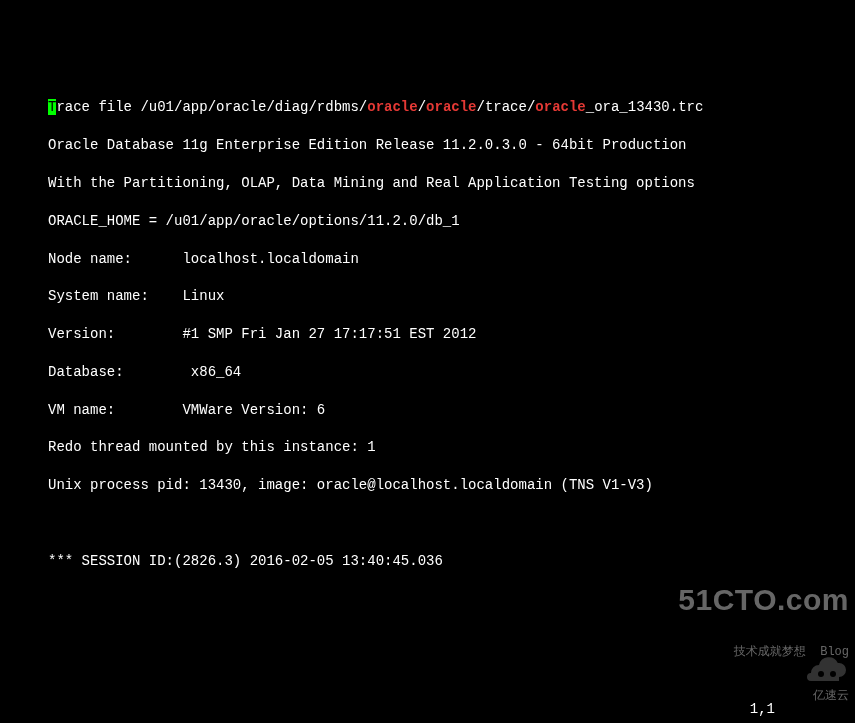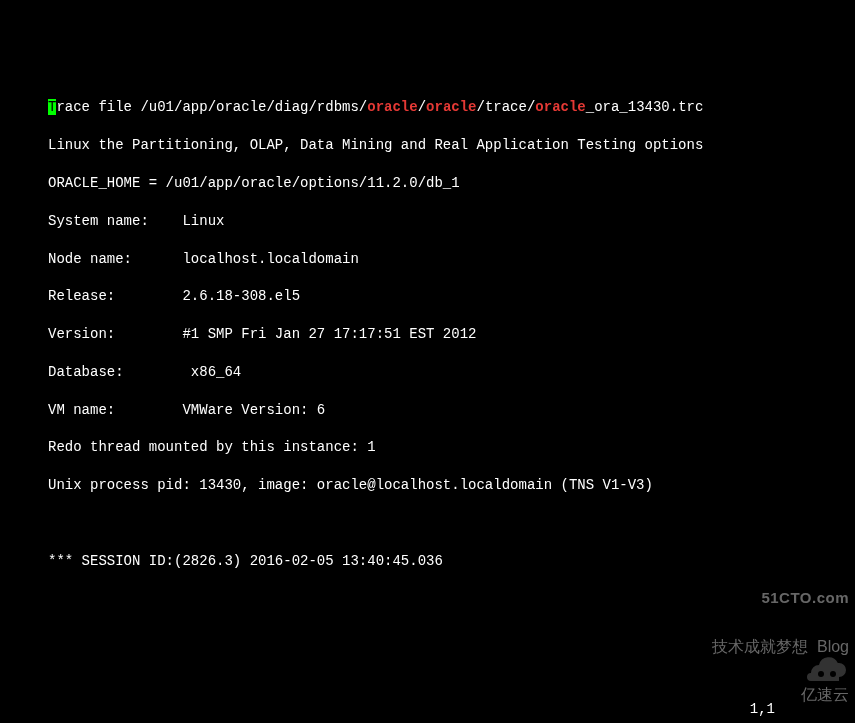--- a/index.html
+++ b/index.html
@@ -36,36 +36,36 @@
       position: absolute;
       right: 6px;
       bottom: 4px;
       color: #bbb;
       opacity: .55;
       font-family: Arial, sans-serif;
       text-align: right;
       line-height: 1.1;
       pointer-events: none;
     }
-    .wm-big { font-size: 15px; font-weight: bold; letter-spacing: .5px; }
-    .wm-small { font-size: 16px; }
+    .wm-big { font-size: 30px; font-weight: bold; letter-spacing: .5px; }
+    .wm-small { font-size: 12px; font-family: Liberation Mono, monospace; }
     .wm-cloud { position:absolute; right:6px; bottom:40px; width:46px; height:26px; opacity:.45; }
   </style>
 </head>
 <body>
 
 
 
 <div>
 <div class="line"><span class="cursor">T</span><span>race file /u01/app/oracle/diag/rdbms/</span><span class="red">oracle</span><span>/</span><span class="red">oracle</span><span>/trace/</span><span class="red">oracle</span><span>_ora_13430.trc</span></div>
-<div class="line">Linux the Partitioning, OLAP, Data Mining and Real Application Testing options</div>
+<div class="line">Oracle Database 11g Enterprise Edition Release 11.2.0.3.0 - 64bit Production</div>
+<div class="line">With the Partitioning, OLAP, Data Mining and Real Application Testing options</div>
 <div class="line">ORACLE_HOME = /u01/app/oracle/options/11.2.0/db_1</div>
+<div class="line">Node name:      localhost.localdomain</div>
 <div class="line">System name:    Linux</div>
-<div class="line">Node name:      localhost.localdomain</div>
-<div class="line">Release:        2.6.18-308.el5</div>
 <div class="line">Version:        #1 SMP Fri Jan 27 17:17:51 EST 2012</div>
 <div class="line">Database:        x86_64</div>
 <div class="line">VM name:        VMWare Version: 6</div>
 <div class="line">Redo thread mounted by this instance: 1</div>
 <div class="line">Unix process pid: 13430, image: oracle@localhost.localdomain (TNS V1-V3)</div>
 <div class="line"></div>
 <div class="line"></div>
 <div class="line">*** SESSION ID:(2826.3) 2016-02-05 13:40:45.036</div>
 
 

